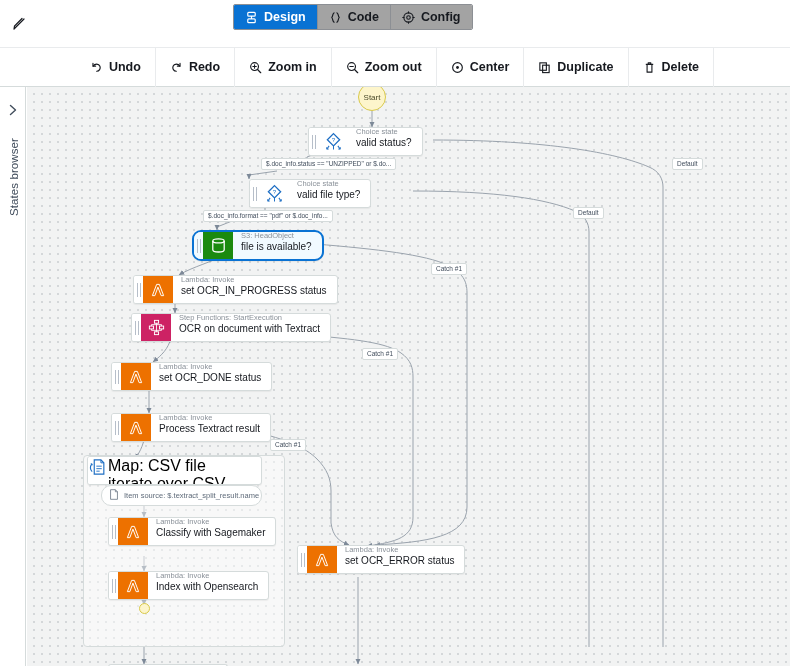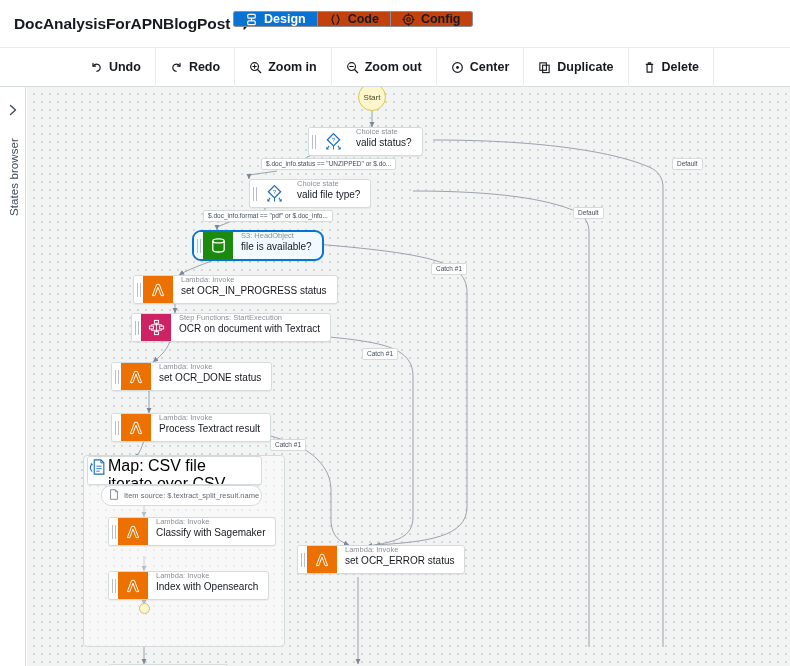--- a/index.html
+++ b/index.html
@@ -17,28 +17,28 @@
     background: #ffffff; border-bottom: 1px solid #e9ebed;
     display: flex; align-items: center;
   }
   .wf-title {
     margin-left: 14px; font-size: 15.5px; font-weight: bold; color: #16191f;
     letter-spacing: -0.1px; white-space: nowrap;
   }
   .edit-pencil { margin-left: 10px; width: 18px; height: 18px; cursor: pointer; display:block; }
 
   .tabs {
-    position: absolute; left: 233px; top: 11px;
-    display: flex; height: 16px;
+    position: absolute; left: 233px; top: 4px;
+    display: flex; height: 26px;
     border: 1px solid #8c8f94; border-radius: 2px; overflow: hidden;
   }
   .tab {
     display: flex; align-items: center; gap: 6px;
     padding: 0 11px; font-size: 12.5px; font-weight: bold; color: #16191f;
-    background: #c2410c; border-right: 1px solid #8c8f94; cursor: pointer;
+    background: #a3a3a3; border-right: 1px solid #8c8f94; cursor: pointer;
     height: 100%;
   }
   .tab:last-child { border-right: none; }
   .tab.active { background: #0972d3; color: #ffffff; }
   .tab svg { display: block; }
 
   
   .toolbar {
     position: absolute; top: 48px; left: 0; width: 790px; height: 39px;
     background: #ffffff; border-bottom: 1px solid #d5dbdb;
@@ -142,21 +142,20 @@
     display: flex; align-items: center; gap: 5px; padding: 3px 7px;
     font-size: 7.5px; color: #5f6b7a; white-space: nowrap;
   }
 </style>
 </head>
 <body>
 
 <div id="app">
 
   <div class="header">
-    <div class="wf-title">DocAnalysisForAPNBlogPost</div>
     <span class="edit-pencil">
       <svg width="18" height="18" viewBox="0 0 18 18">
         <path d="M4 14 L14 4 M4 14 L4.5 11 L12 3.5" stroke="#16191f" stroke-width="1.2" fill="none" stroke-linecap="round"></path>
       </svg>
     </span>
 
     <div class="tabs">
       <div class="tab active">
         <span>
           <svg width="13" height="13" viewBox="0 0 14 14">

